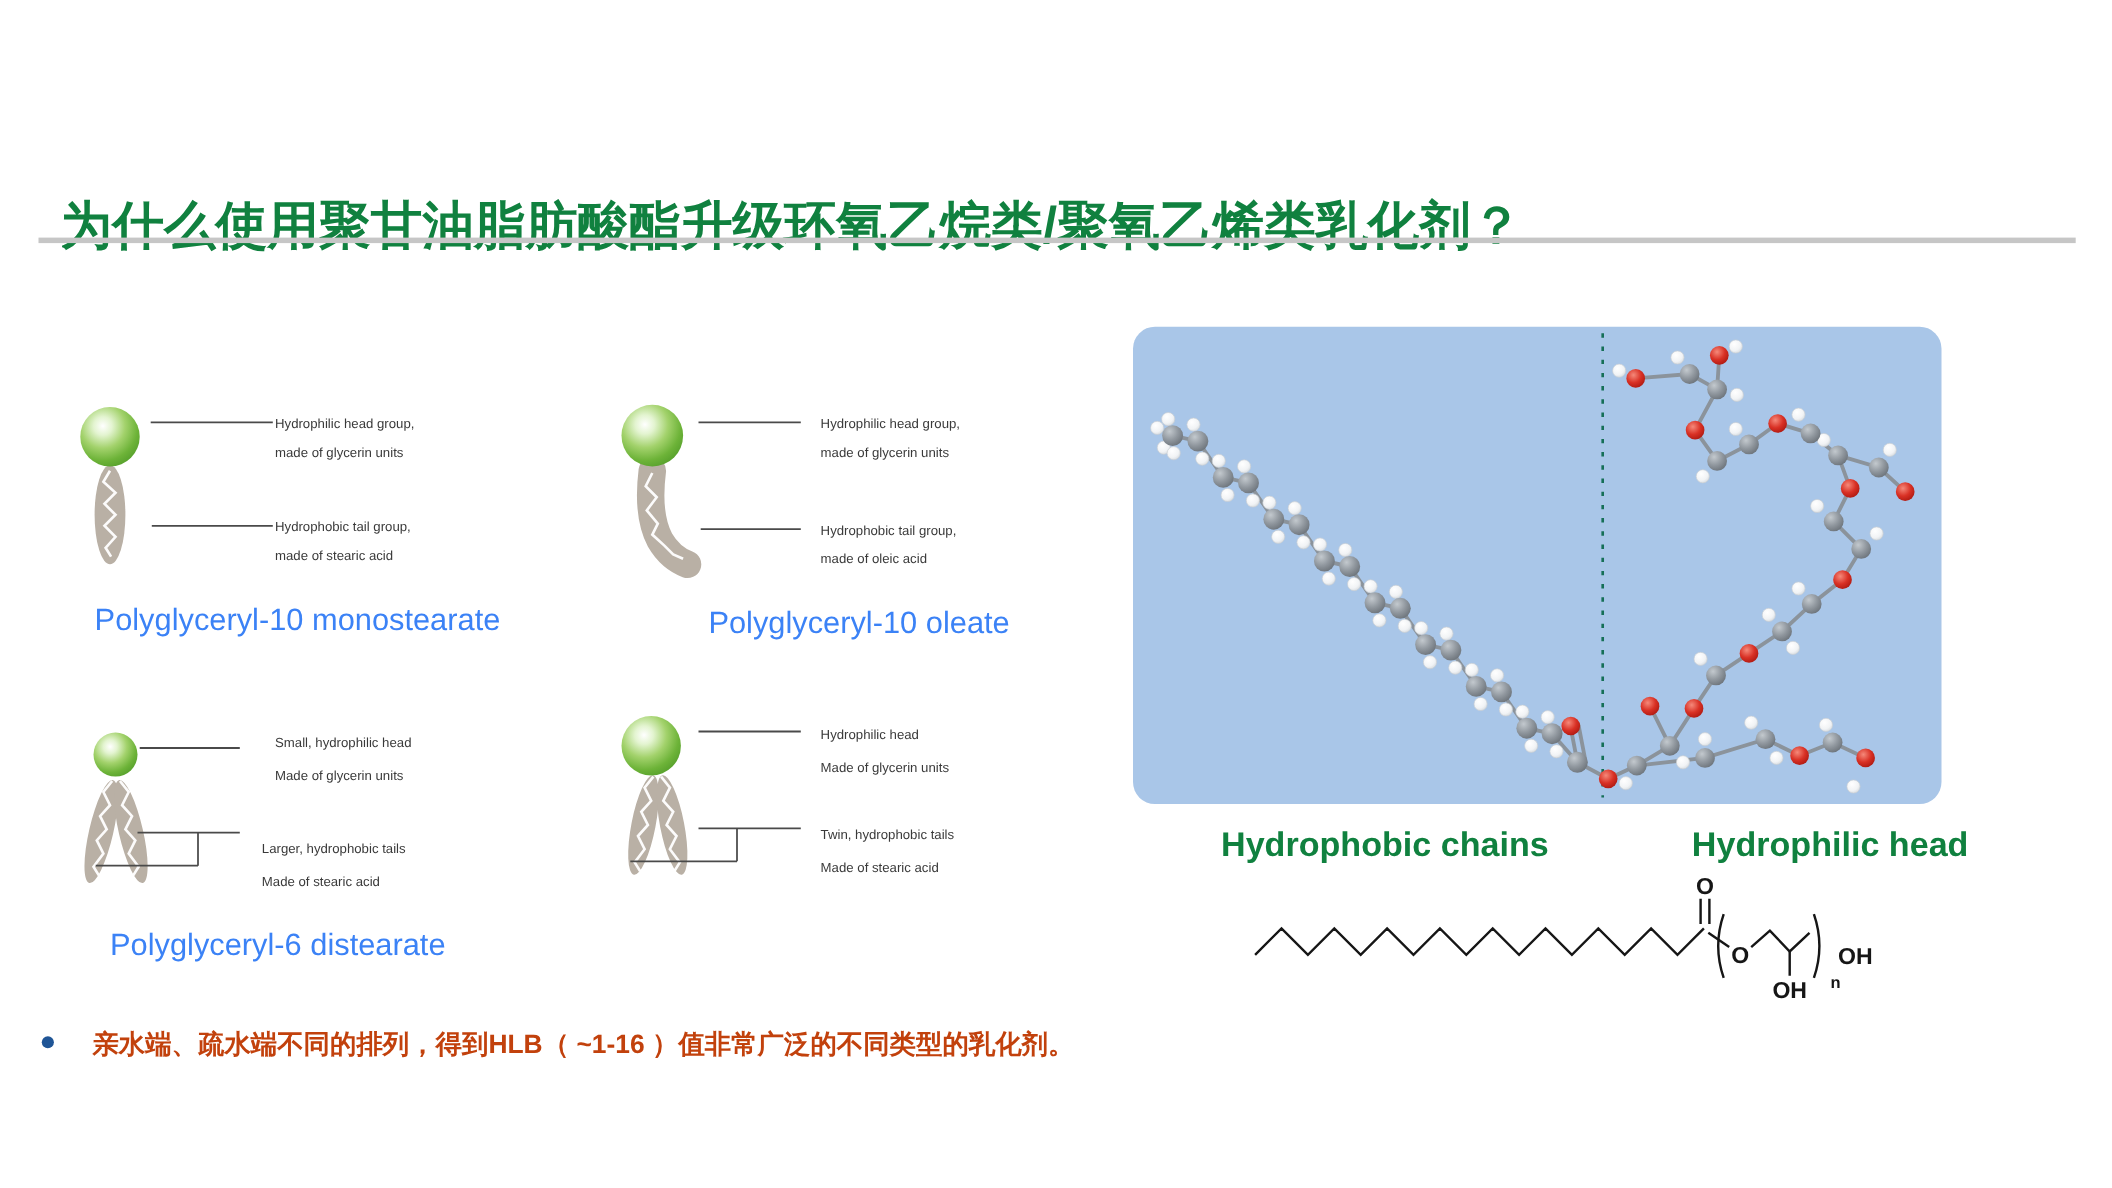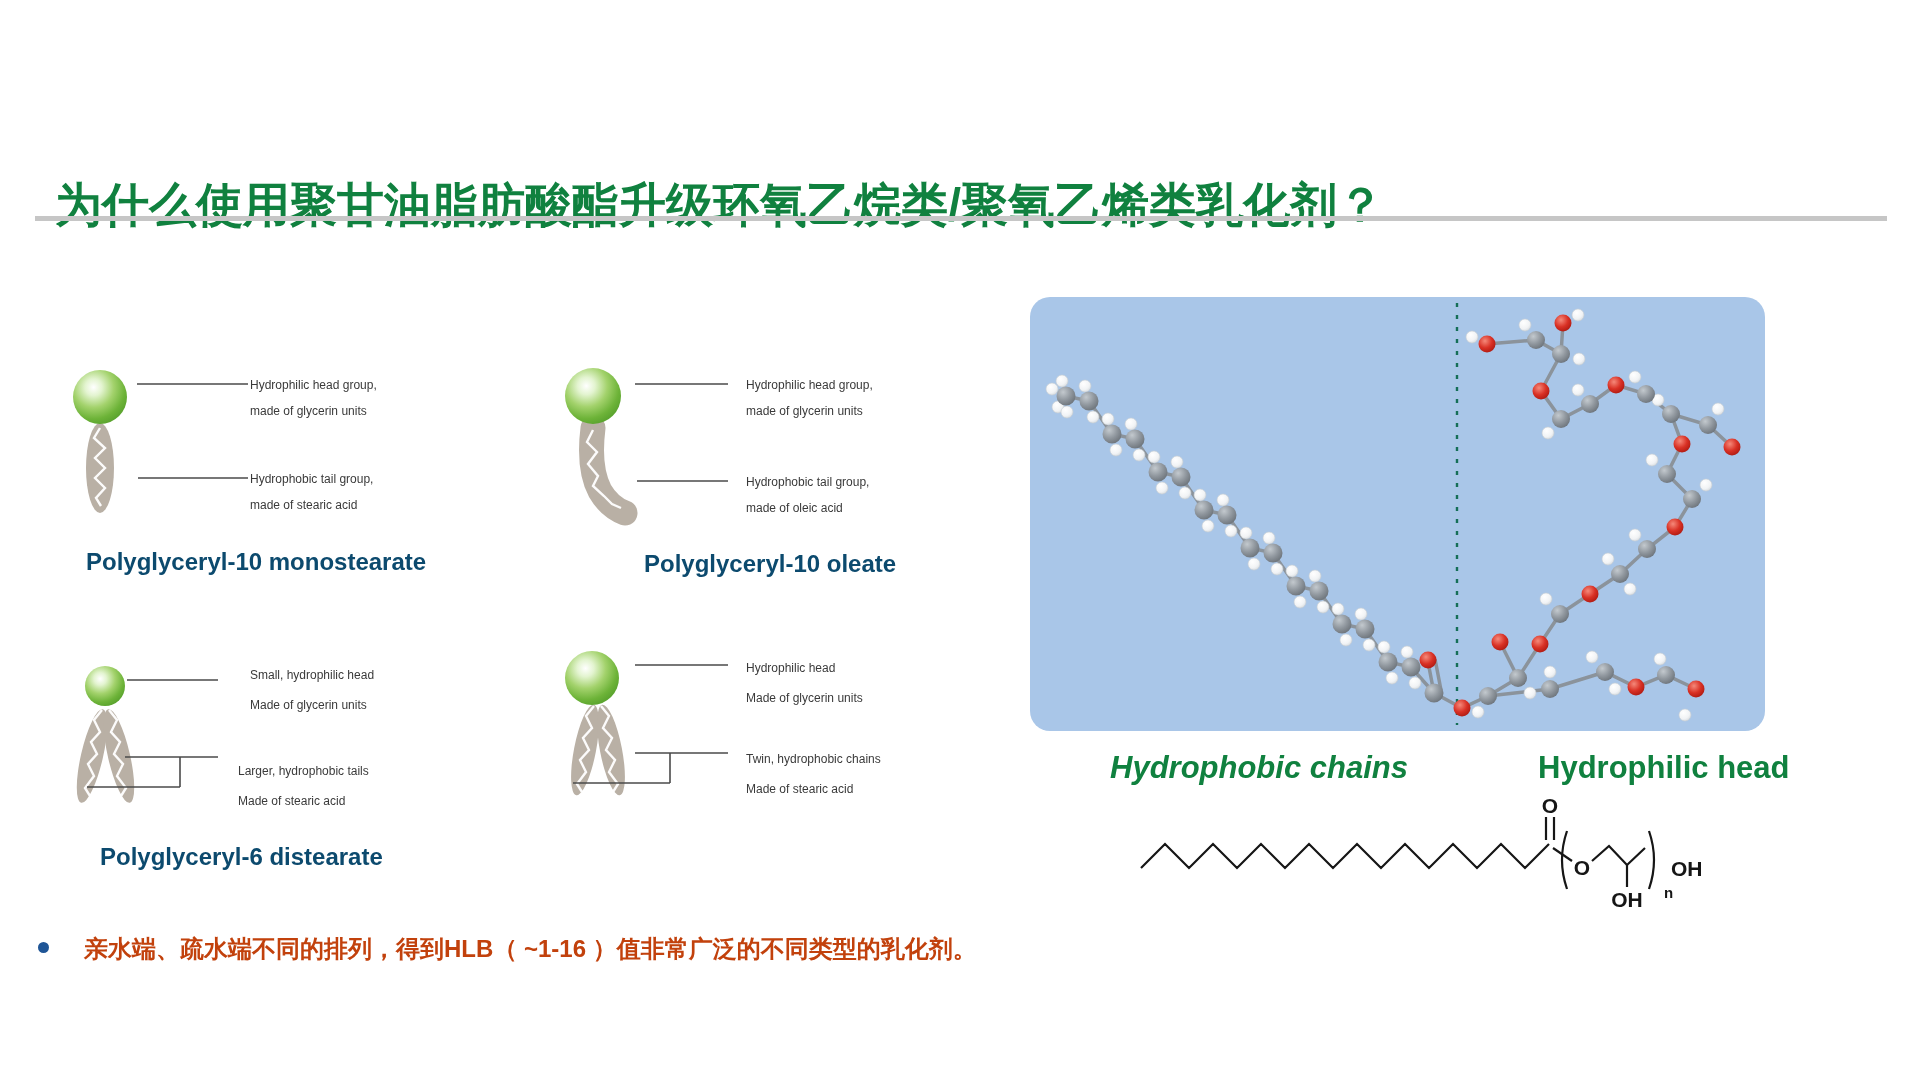--- a/index.html
+++ b/index.html
@@ -8,21 +8,21 @@
   .slide{position:relative;width:1920px;height:1080px;background:#fff;}
   .abs{position:absolute;}
   .title{left:55px;top:128px;font-size:47px;font-weight:700;color:#10813f;
          letter-spacing:0;white-space:nowrap;margin-top:46px;}
   .divider{left:35px;top:216px;width:1852px;height:5px;background:#c6c6c6;}
   .section-heading{left:60px;top:276px;font-size:29px;font-weight:700;color:#10813f;white-space:nowrap;}
   .card{width:430px;height:235px;}
   .card svg{position:absolute;left:0;top:0;}
   .desc{position:absolute;font-size:12px;color:#3a3a3a;line-height:26px;white-space:nowrap;}
   .desc.wide{line-height:30px;}
-  .ename{position:absolute;font-size:24px;font-weight:700;color:#0c4a6e;white-space:nowrap;}
+  .ename{position:absolute;font-size:28px;font-weight:400;color:#3b82f6;white-space:nowrap;}
   .panel{left:1030px;top:297px;width:735px;height:434px;background:#a9c6e8;border-radius:20px;}
   .panel svg{position:absolute;left:0;top:0;}
   .phase-label{font-size:31px;font-weight:700;color:#10813f;white-space:nowrap;}
   .formula-wrap{left:1130px;top:795px;width:620px;height:125px;}
   .ftext{font-family:"Liberation Sans","DejaVu Sans",sans-serif;font-weight:600;fill:#161616;}
   .bullet-dot{left:38px;top:942px;width:11px;height:11px;border-radius:50%;background:#1f5596;}
   .bullet-text{left:84px;top:933px;font-size:24px;font-weight:700;color:#c2410c;white-space:nowrap;}
   .connector{stroke:#4a4a4a;stroke-width:1.6px;}
   .tailfill{fill:#b9b0a5;}
   .tailzig{fill:none;stroke:#ffffff;stroke-width:2.4px;opacity:.95;}
@@ -133,21 +133,21 @@
       <line class="connector" x1="75" y1="17" x2="168" y2="17"></line>
       <line class="connector" x1="75" y1="105" x2="168" y2="105"></line>
       <line class="connector" x1="110" y1="105" x2="110" y2="135"></line>
       <line class="connector" x1="13" y1="135" x2="110" y2="135"></line>
     </svg>
     <div class="desc wide" style="left:186px;top:5px;">
       <div>Hydrophilic head</div>
       <div>Made of glycerin units</div>
     </div>
     <div class="desc wide" style="left:186px;top:96px;">
-      <div>Twin, hydrophobic chains</div>
+      <div>Twin, hydrophobic tails</div>
       <div>Made of stearic acid</div>
     </div>
   </div>
 
   <div class="abs panel">
     <svg width="735" height="434" viewBox="0 0 735 434">
       <line x1="427" y1="6" x2="427" y2="428" stroke="#156f57" stroke-width="2.4" stroke-dasharray="4 8"></line>
       <g stroke="#8b939b" stroke-width="3.5" fill="none">
         <polyline points="36,99 59,104 82,137 105,142 128,175 151,180 174,213 197,218 220,251 243,256 266,289 289,294 312,327 335,332 358,365 381,370 404,396"></polyline>
         <path d="M404,396 L398,365 M411,393 L405,362"></path>
@@ -259,21 +259,21 @@
         <circle cx="457" cy="47" r="8.5"></circle>
           <circle cx="533" cy="26" r="8.5"></circle>
           <circle cx="606" cy="390" r="8.5"></circle>
         <circle cx="666" cy="392" r="8.5"></circle>
           <circle cx="470" cy="345" r="8.5"></circle>
           <circle cx="702" cy="150" r="8.5"></circle>
       </g>
     </svg>
   </div>
 
-  <div class="abs phase-label" style="left:1110px;top:750px;font-style:italic;">Hydrophobic chains</div>
+  <div class="abs phase-label" style="left:1110px;top:750px;">Hydrophobic chains</div>
   <div class="abs phase-label" style="left:1538px;top:750px;">Hydrophilic head</div>
 
   <div class="abs formula-wrap">
     <svg width="620" height="125" viewBox="0 0 620 125">
       <g stroke="#161616" stroke-width="2.2" fill="none">
         <polyline points="11,73 35,49 59,73 83,49 107,73 131,49 155,73 179,49 203,73 227,49 251,73 275,49 299,73 323,49 347,73 371,49 395,73 419,49"></polyline>
         <line x1="416" y1="45" x2="416" y2="22"></line>
         <line x1="424" y1="45" x2="424" y2="22"></line>
         <path d="M437,36 Q427,65 437,94"></path>
         <line x1="423" y1="53" x2="442" y2="66"></line>

